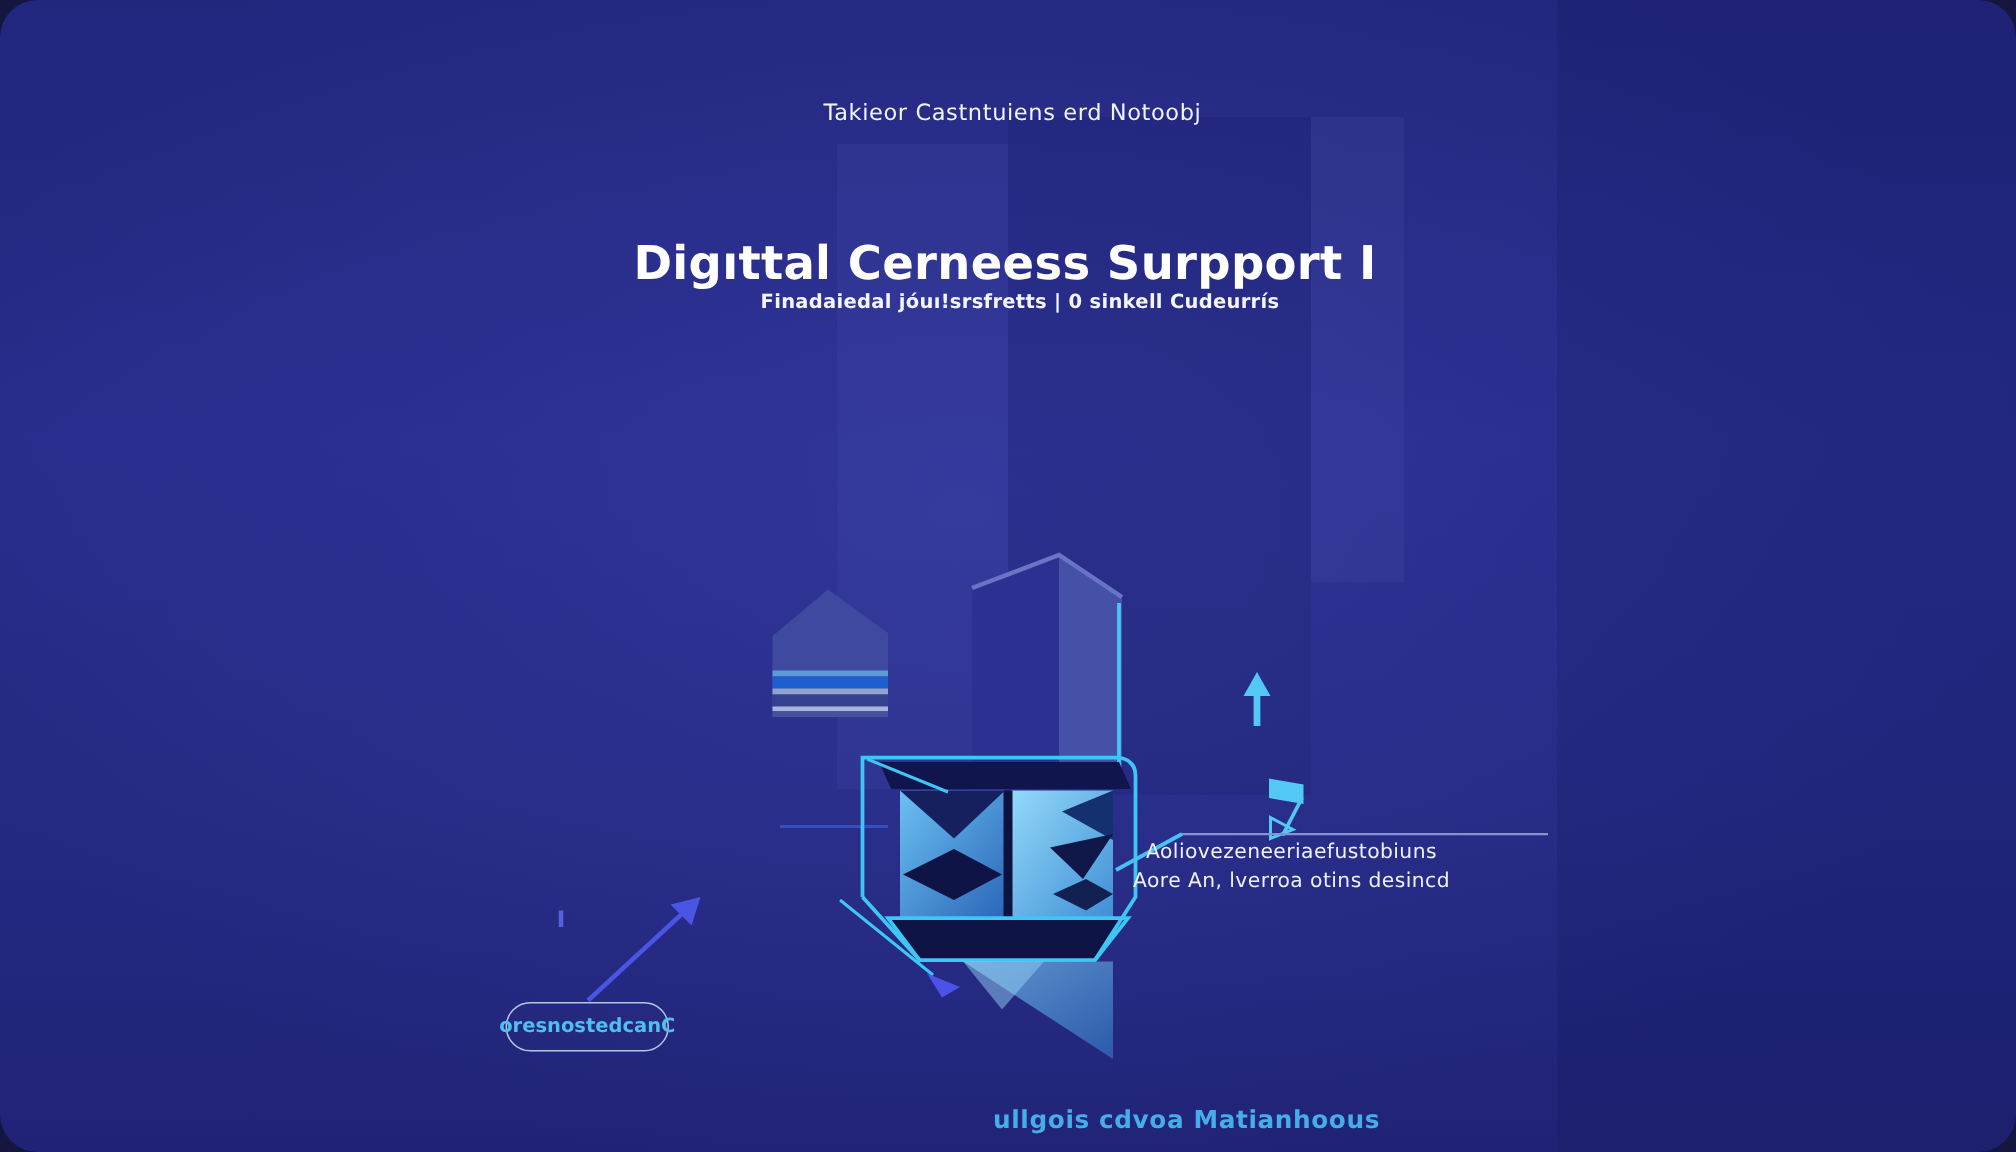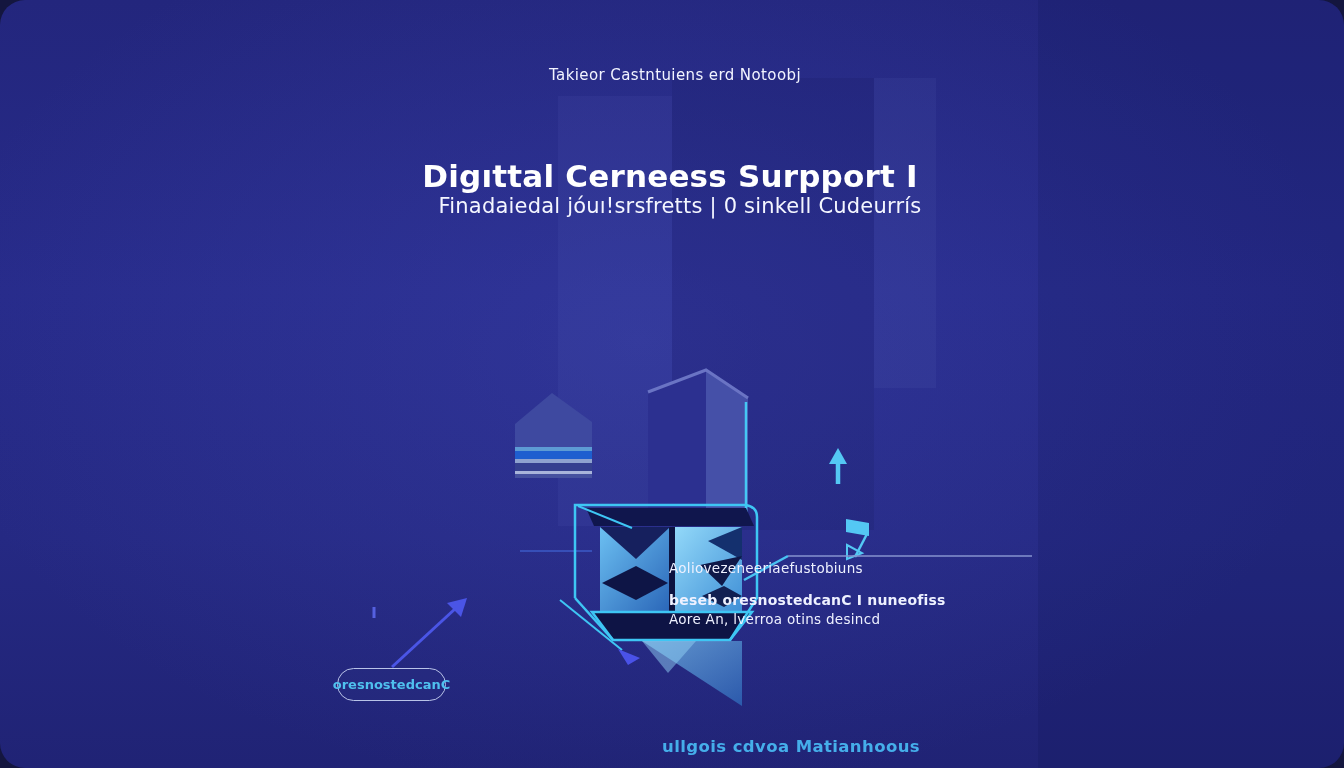--- a/index.html
+++ b/index.html
@@ -22,36 +22,36 @@
   .toptag{
     position:absolute;left:400px;top:66px;width:550px;text-align:center;
     font-size:15px;letter-spacing:.4px;color:#f2f4ff;font-weight:500;
   }
   .title{
     position:absolute;left:330px;top:158px;width:680px;text-align:center;
     font-size:31px;font-weight:bold;color:#ffffff;letter-spacing:.2px;
   }
   .subtitle{
     position:absolute;left:330px;top:194px;width:700px;text-align:center;
-    font-size:21px;font-weight:400;color:#f4f6ff;letter-spacing:.2px;
+    font-size:13px;font-weight:700;color:#f4f6ff;letter-spacing:.2px;
   }
   .pill{
     position:absolute;left:777px;top:402px;width:214px;height:38px;
     border:2px solid #93a2d4;border-radius:20px;background:rgba(96,116,200,0.18);
     display:flex;align-items:center;justify-content:center;cursor:pointer;
     font-size:14px;font-weight:bold;color:#4fc0ee;letter-spacing:.2px;box-sizing:border-box;
   }
   .btn-left{
     position:absolute;left:337px;top:668px;width:109px;height:33px;
     border:1.5px solid #b9c3e8;border-radius:17px;background:rgba(40,46,130,0.35);
     display:flex;align-items:center;justify-content:center;cursor:pointer;
     font-size:13px;font-weight:bold;color:#4fc0ee;box-sizing:border-box;
   }
   .right-block{
-    position:absolute;left:669px;top:560px;width:342px;text-align:left;color:#eef1ff;
+    position:absolute;left:690px;top:560px;width:342px;text-align:center;color:#eef1ff;
   }
   .right-block .l1{font-size:13.5px;letter-spacing:.3px;}
   .right-block .l2{font-size:14px;font-weight:bold;margin-top:16px;letter-spacing:.2px;}
   .right-block .l3{font-size:13.5px;margin-top:3px;letter-spacing:.3px;}
   .bottom-text{
     position:absolute;left:420px;top:737px;width:500px;text-align:right;
     font-size:16.5px;font-weight:bold;color:#45aeea;letter-spacing:.4px;
   }
   svg.art{position:absolute;left:0;top:0;pointer-events:none;}
 </style>
@@ -152,20 +152,19 @@
     </g>
   </svg>
 
   <div class="toptag">Takieor Castntuiens erd Notoobj</div>
   <div class="title">Digıttal Cerneess Surpport I</div>
   <div class="subtitle">Finadaiedal jóuı!srsfretts | 0 sinkell Cudeurrís</div>
 
 
   <div class="right-block">
     <div class="l1">Aoliovezeneeriaefustobiuns</div>
-    <div class="l2">beseb oresnostedcanC I nuneofiss</div>
     <div class="l3">Aore An, lverroa otins desincd</div>
   </div>
 
   <div class="btn-left">oresnostedcanC</div>
 
   <div class="bottom-text">ullgois cdvoa Matianhoous</div>
 </div>
 
 </body></html>

